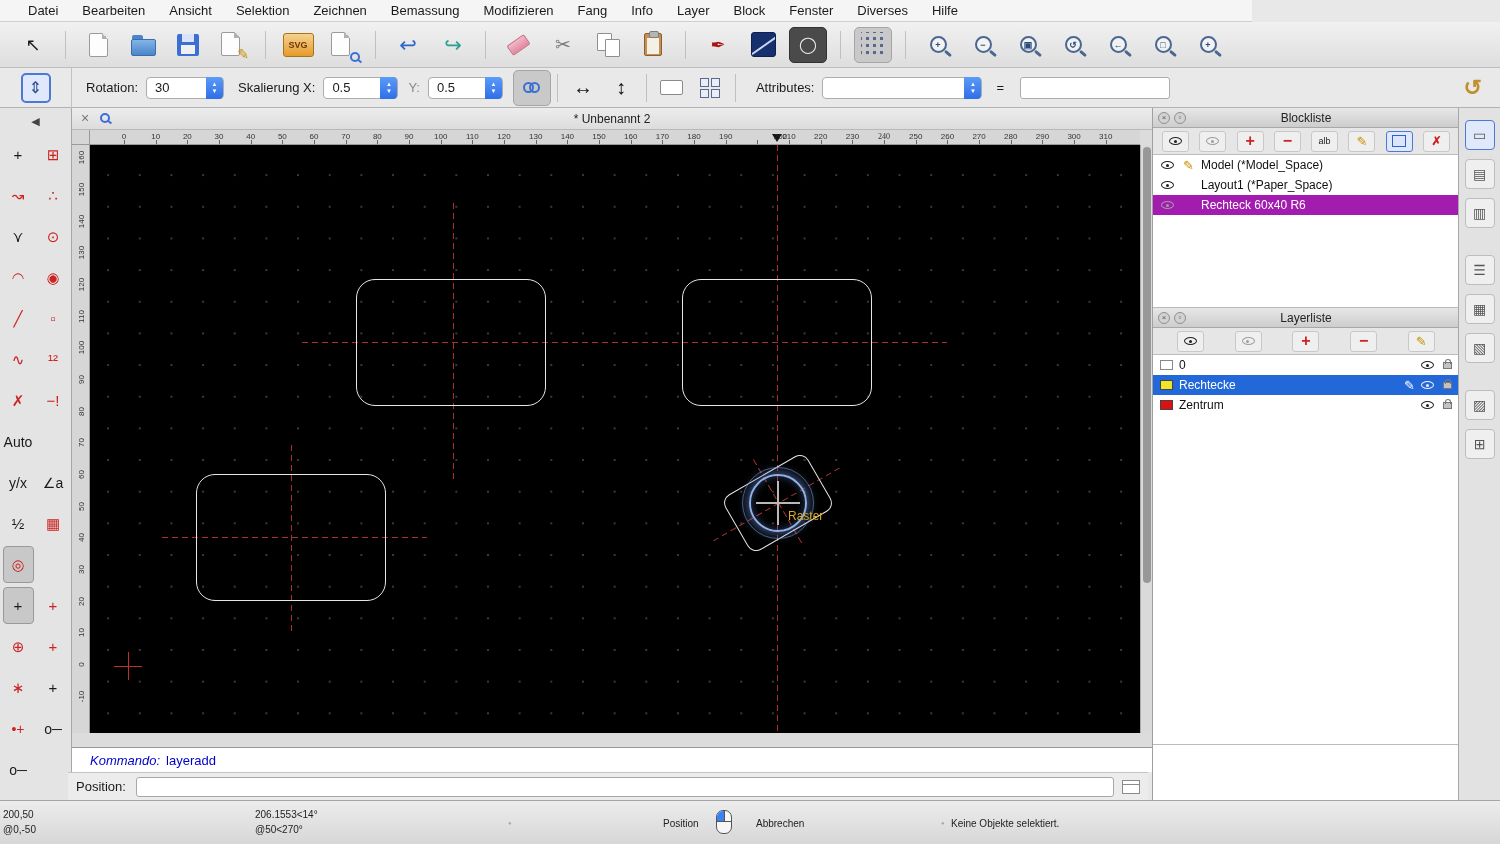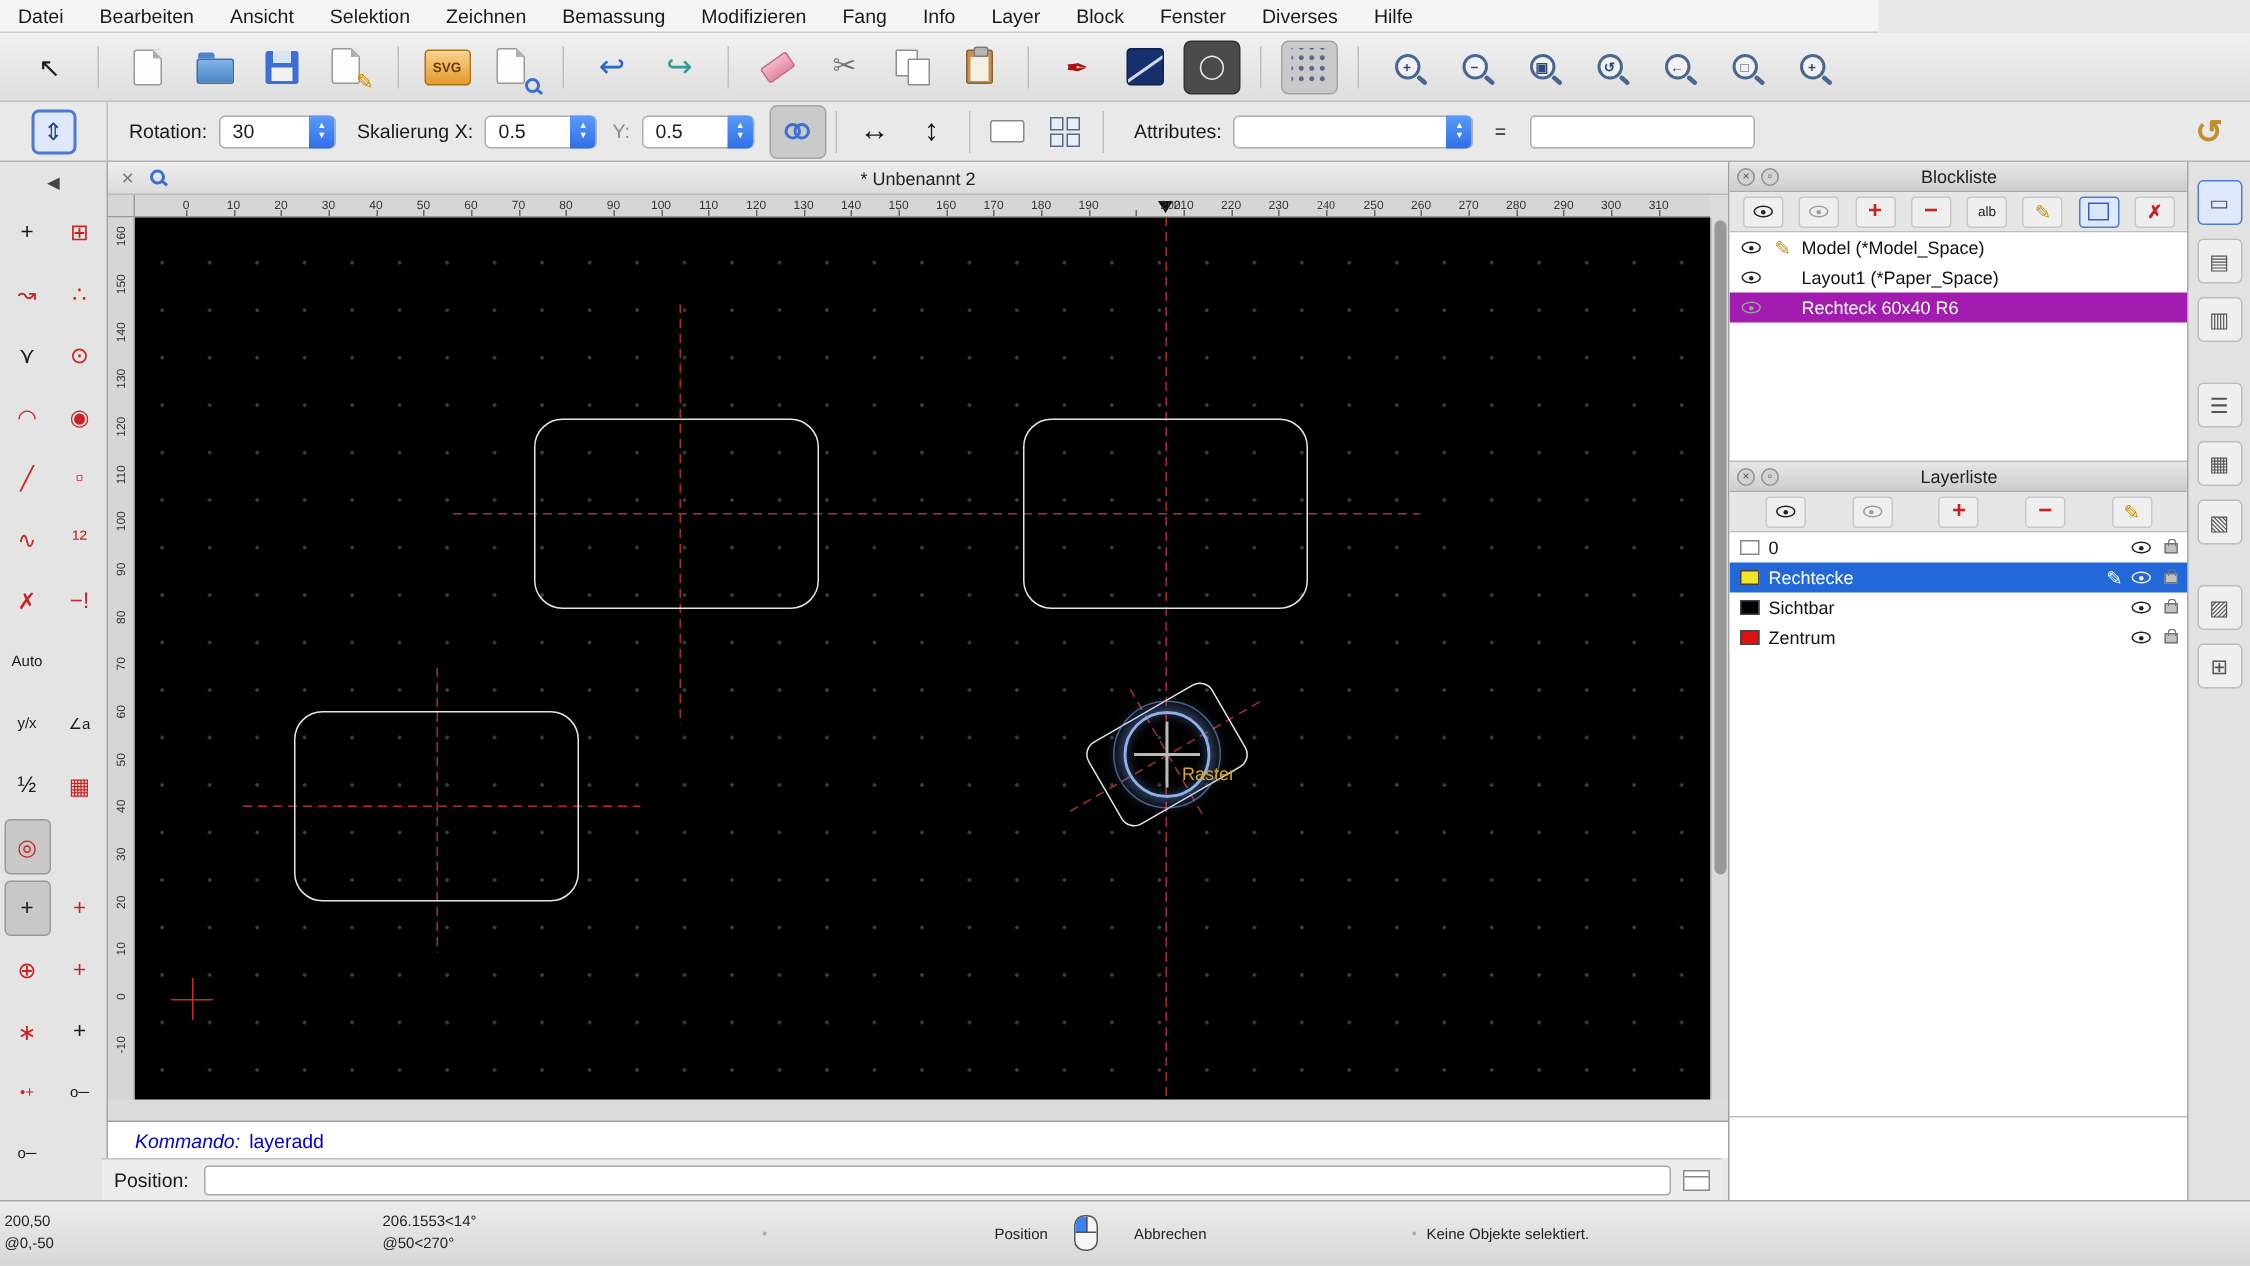--- a/index.html
+++ b/index.html
@@ -1,20 +1,20 @@
 <!DOCTYPE html>
 <html><head>
 <meta charset="utf-8">
 <style>
   *{margin:0;padding:0;box-sizing:border-box}
   html,body{width:1500px;height:844px;overflow:hidden}
   body{font-family:"Liberation Sans",sans-serif;background:#e8e8e8;position:relative;font-size:13px;color:#1a1a1a}
 
   
-  #menubar{position:absolute;left:0;top:0;width:1252px;height:22px;background:#f5f5f5;border-bottom:1px solid #cfcfcf;display:flex;align-items:center;padding-left:12px;gap:24px;font-size:13px}
+  #menubar{position:absolute;left:0;top:0;width:1252px;height:22px;background:#f5f5f5;border-bottom:1px solid #cfcfcf;display:flex;align-items:center;padding-left:28px;gap:24px;font-size:13px}
   .menu-item{white-space:nowrap}
 
   
   #toolbar{position:absolute;left:0;top:22px;width:1500px;height:46px;background:linear-gradient(#f1f1f1,#dedede);border-bottom:1px solid #bdbdbd;display:flex;align-items:center;padding-left:14px;gap:7px}
   .tbtn{min-width:38px;height:36px;border-radius:5px;display:flex;align-items:center;justify-content:center;position:relative;flex:0 0 auto}
   .tbtn.pressed{background:#c9c9c9;border:1px solid #a5a5a5}
   .tbtn.darkbg{background:#4a4a4a;border:1px solid #333}
   .vsep{width:1px;height:28px;background:#c0c0c0;margin:0 6px;flex:0 0 auto}
   .glyph{line-height:1}
   .rel{position:relative;width:24px;height:26px}
@@ -63,21 +63,21 @@
   .g22 i{width:9px;height:9px;border:1.5px solid #5a6a8a;background:#e9eef9;display:block}
   .resetbtn{font-size:22px;font-weight:bold;color:#c09030;margin-right:18px}
   .spacer{flex:1}
 
   
   #lefttools{position:absolute;left:0;top:108px;width:72px;height:692px;background:#e4e4e4;border-right:1px solid #a8a8a8}
   .collapse{height:26px;display:flex;align-items:center;justify-content:center;color:#444;font-size:11px}
   .cellgrid{display:grid;grid-template-columns:35px 35px;justify-content:center;grid-auto-rows:41px}
   .lcell{display:flex;align-items:center;justify-content:center;font-size:15px;border-radius:4px;margin:2px}
   .lcell.selected{background:#c8c8c8;border:1px solid #999}
-  .lcell.txt{font-size:10px;color:#1a1a1a}
+  .lcell.txt{font-size:14px;color:#1a1a1a}
 
   
   #canvaswin{position:absolute;left:72px;top:108px;width:1080px;height:639px;background:#dcdcdc}
   #ctitle{position:absolute;left:0;top:0;width:1080px;height:22px;background:linear-gradient(#ededed,#dcdcdc);border-bottom:1px solid #b8b8b8;display:flex;align-items:center;justify-content:center;font-size:12px;color:#222}
   .cclose{position:absolute;left:9px;top:2px;font-size:14px;color:#777}
   .tpos{position:absolute;left:28px;top:5px}
   #corner{position:absolute;left:0;top:22px;width:18px;height:15px;background:#d6d6d6;border-right:1px solid #9a9a9a;border-bottom:1px solid #9a9a9a}
   #hruler{position:absolute;left:18px;top:22px;width:1050px;height:15px;background:#d6d6d6;border-bottom:1px solid #9a9a9a;overflow:hidden}
   .hlab{position:absolute;top:2px;font-size:8px;color:#333;transform:translateX(-50%)}
   .htick{position:absolute;bottom:0;width:1px;height:4px;background:#666}
@@ -613,26 +613,20 @@
           <span class="lockic"></span>
         </div>
         <div class="lrow sel">
           <span class="swatch" style="background: rgb(239, 229, 42);"></span>
           <span class="llab">Rechtecke</span>
           <span class="pencilic white">✎</span>
           <span class="eyeic white"></span>
           <span class="lockic"></span>
         </div>
         <div class="lrow">
-          <span class="swatch" style="background: rgb(0, 0, 0);"></span>
-          <span class="llab">Sichtbar</span>
-          <span class="eyeic"></span>
-          <span class="lockic"></span>
-        </div>
-        <div class="lrow">
           <span class="swatch" style="background: rgb(221, 17, 17);"></span>
           <span class="llab">Zentrum</span>
           <span class="eyeic"></span>
           <span class="lockic"></span>
         </div>
       </div>
   </div>
 </div>
 
 <div id="rightstrip">

